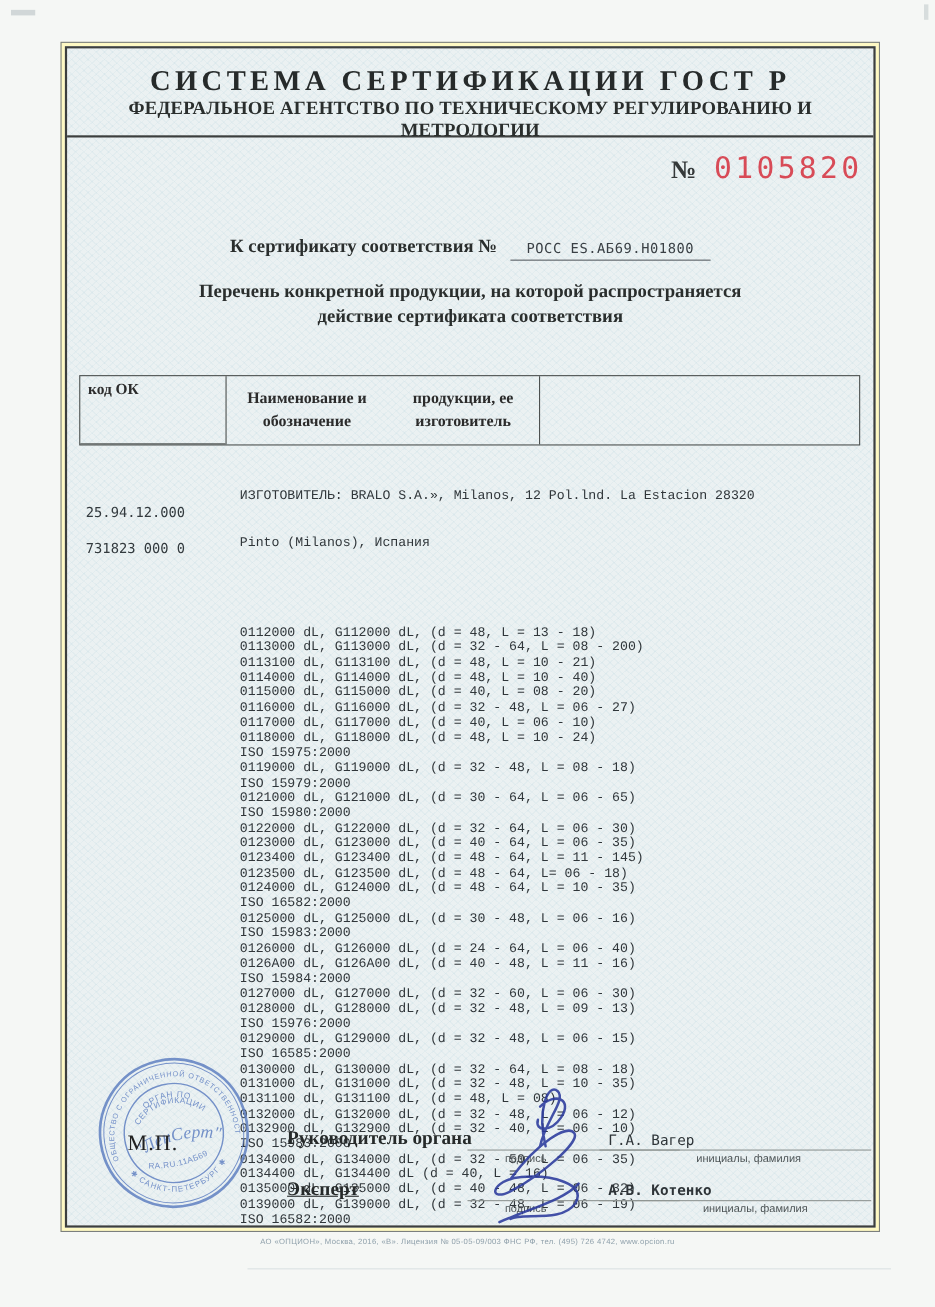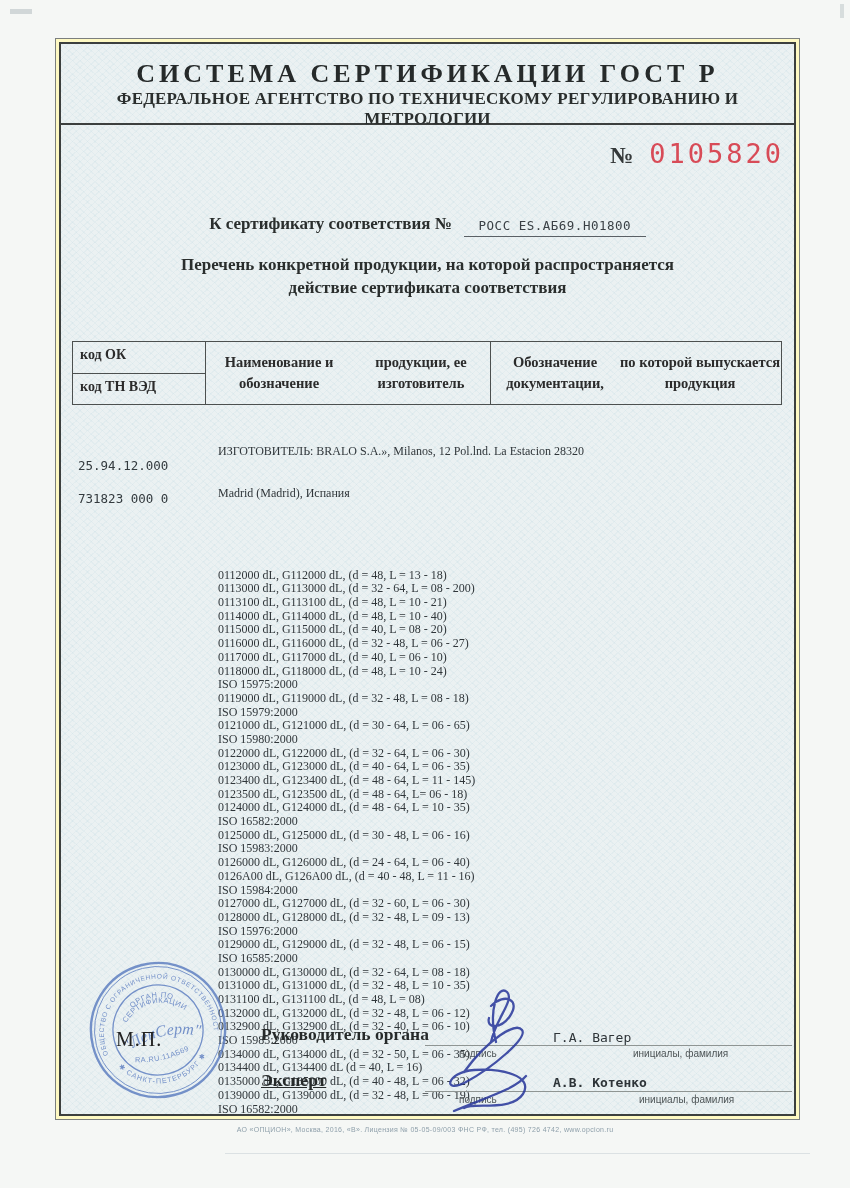--- a/index.html
+++ b/index.html
@@ -69,21 +69,21 @@
   .t-col3 { flex:1; }
   .t-center { display:flex; flex-direction:row; justify-content:center; align-items:center; text-align:center; font-size:14.5px; line-height:21px; }
   .code-ok, .code-tnved {
     position:absolute; left:17px;
     font-family:"DejaVu Sans Mono", monospace; font-size:12.5px; color:#333a3e;
   }
   .code-ok { top:414px; }
   .code-tnved { top:447px; }
   .content-block {
     position:absolute; left:157px; top:374px;
-    font-family:Liberation Serif, serif;
+    font-family:Liberation Mono, monospace;
     font-size:12px; line-height:13.7px; white-space:pre; color:#30363a;
   }
   .blank-line { height:13.7px; }
   .p-line { height:13.7px; }
   .sig-label { position:absolute; font-size:17.5px; font-weight:bold; color:#262a2a;padding-left:33px; }
   .sig-label-head { left:167px; top:980px; }
   .sig-label-expert { left:167px; top:1026px;text-decoration:underline; }
   .sig-line { position:absolute; border-bottom:1px solid #8f9593; height:18px; }
   .sig-line-1 { left:364px; top:984px; width:193px; }
   .sig-line-2 { left:364px; top:1030px; width:193px; }
@@ -137,38 +137,33 @@
     </div>
 
     <div class="desc-block">
       <div>Перечень конкретной продукции,  на которой распространяется</div>
       <div>действие сертификата соответствия</div>
     </div>
 
     <div class="spec-table">
       <div class="t-col1">
         <div class="cell cell-top">код ОК</div>
-        <div class="cell">код ТН ВЭД</div>
       </div>
       <div class="t-col2 t-center">
         <div>Наименование и обозначение</div>
         <div>продукции, ее изготовитель</div>
       </div>
-      <div class="t-col3 t-center">
-        <div>Обозначение документации,</div>
-        <div>по которой выпускается продукция</div>
-      </div>
     </div>
 
     <div class="code-ok">25.94.12.000</div>
     <div class="code-tnved">731823 000 0</div>
 
     <div class="content-block">
       <div class="p-line">ИЗГОТОВИТЕЛЬ: BRALO S.A.», Milanos, 12 Pol.lnd. La Estacion 28320</div>
-      <div class="p-line">Madrid (Madrid), Испания</div>
+      <div class="p-line">Pinto (Milanos), Испания</div>
       <div class="blank-line"></div>
       <div><div class="p-line">0112000 dL, G112000 dL, (d = 48, L = 13 - 18)</div><div class="p-line">0113000 dL, G113000 dL, (d = 32 - 64, L = 08 - 200)</div><div class="p-line">0113100 dL, G113100 dL, (d = 48, L = 10 - 21)</div><div class="p-line">0114000 dL, G114000 dL, (d = 48, L = 10 - 40)</div><div class="p-line">0115000 dL, G115000 dL, (d = 40, L = 08 - 20)</div><div class="p-line">0116000 dL, G116000 dL, (d = 32 - 48, L = 06 - 27)</div><div class="p-line">0117000 dL, G117000 dL, (d = 40, L = 06 - 10)</div><div class="p-line">0118000 dL, G118000 dL, (d = 48, L = 10 - 24)</div><div class="p-line">ISO 15975:2000</div><div class="p-line">0119000 dL, G119000 dL, (d = 32 - 48, L = 08 - 18)</div><div class="p-line">ISO 15979:2000</div><div class="p-line">0121000 dL, G121000 dL, (d = 30 - 64, L = 06 - 65)</div><div class="p-line">ISO 15980:2000</div><div class="p-line">0122000 dL, G122000 dL, (d = 32 - 64, L = 06 - 30)</div><div class="p-line">0123000 dL, G123000 dL, (d = 40 - 64, L = 06 - 35)</div><div class="p-line">0123400 dL, G123400 dL, (d = 48 - 64, L = 11 - 145)</div><div class="p-line">0123500 dL, G123500 dL, (d = 48 - 64, L= 06 - 18)</div><div class="p-line">0124000 dL, G124000 dL, (d = 48 - 64, L = 10 - 35)</div><div class="p-line">ISO 16582:2000</div><div class="p-line">0125000 dL, G125000 dL, (d = 30 - 48, L = 06 - 16)</div><div class="p-line">ISO 15983:2000</div><div class="p-line">0126000 dL, G126000 dL, (d = 24 - 64, L = 06 - 40)</div><div class="p-line">0126A00 dL, G126A00 dL, (d = 40 - 48, L = 11 - 16)</div><div class="p-line">ISO 15984:2000</div><div class="p-line">0127000 dL, G127000 dL, (d = 32 - 60, L = 06 - 30)</div><div class="p-line">0128000 dL, G128000 dL, (d = 32 - 48, L = 09 - 13)</div><div class="p-line">ISO 15976:2000</div><div class="p-line">0129000 dL, G129000 dL, (d = 32 - 48, L = 06 - 15)</div><div class="p-line">ISO 16585:2000</div><div class="p-line">0130000 dL, G130000 dL, (d = 32 - 64, L = 08 - 18)</div><div class="p-line">0131000 dL, G131000 dL, (d = 32 - 48, L = 10 - 35)</div><div class="p-line">0131100 dL, G131100 dL, (d = 48, L = 08)</div><div class="p-line">0132000 dL, G132000 dL, (d = 32 - 48, L = 06 - 12)</div><div class="p-line">0132900 dL, G132900 dL, (d = 32 - 40, L = 06 - 10)</div><div class="p-line">ISO 15983:2000</div><div class="p-line">0134000 dL, G134000 dL, (d = 32 - 50, L = 06 - 35)</div><div class="p-line">0134400 dL, G134400 dL (d = 40, L = 16)</div><div class="p-line">0135000 dL, G135000 dL, (d = 40 - 48, L = 06 - 32)</div><div class="p-line">0139000 dL, G139000 dL, (d = 32 - 48, L = 06 - 19)</div><div class="p-line">ISO 16582:2000</div></div>
     </div>
 
     <svg class="stamp-svg" width="164" height="164" viewBox="0 0 164 164">
       <g transform="rotate(-14 82 82)" fill="none" stroke="#5b7cc0">
         <circle cx="82" cy="82" r="67" stroke-width="2.4"></circle>
         <circle cx="82" cy="82" r="63.5" stroke-width="0.9"></circle>
         <circle cx="82" cy="82" r="45" stroke-width="1.3"></circle>
         <defs>

